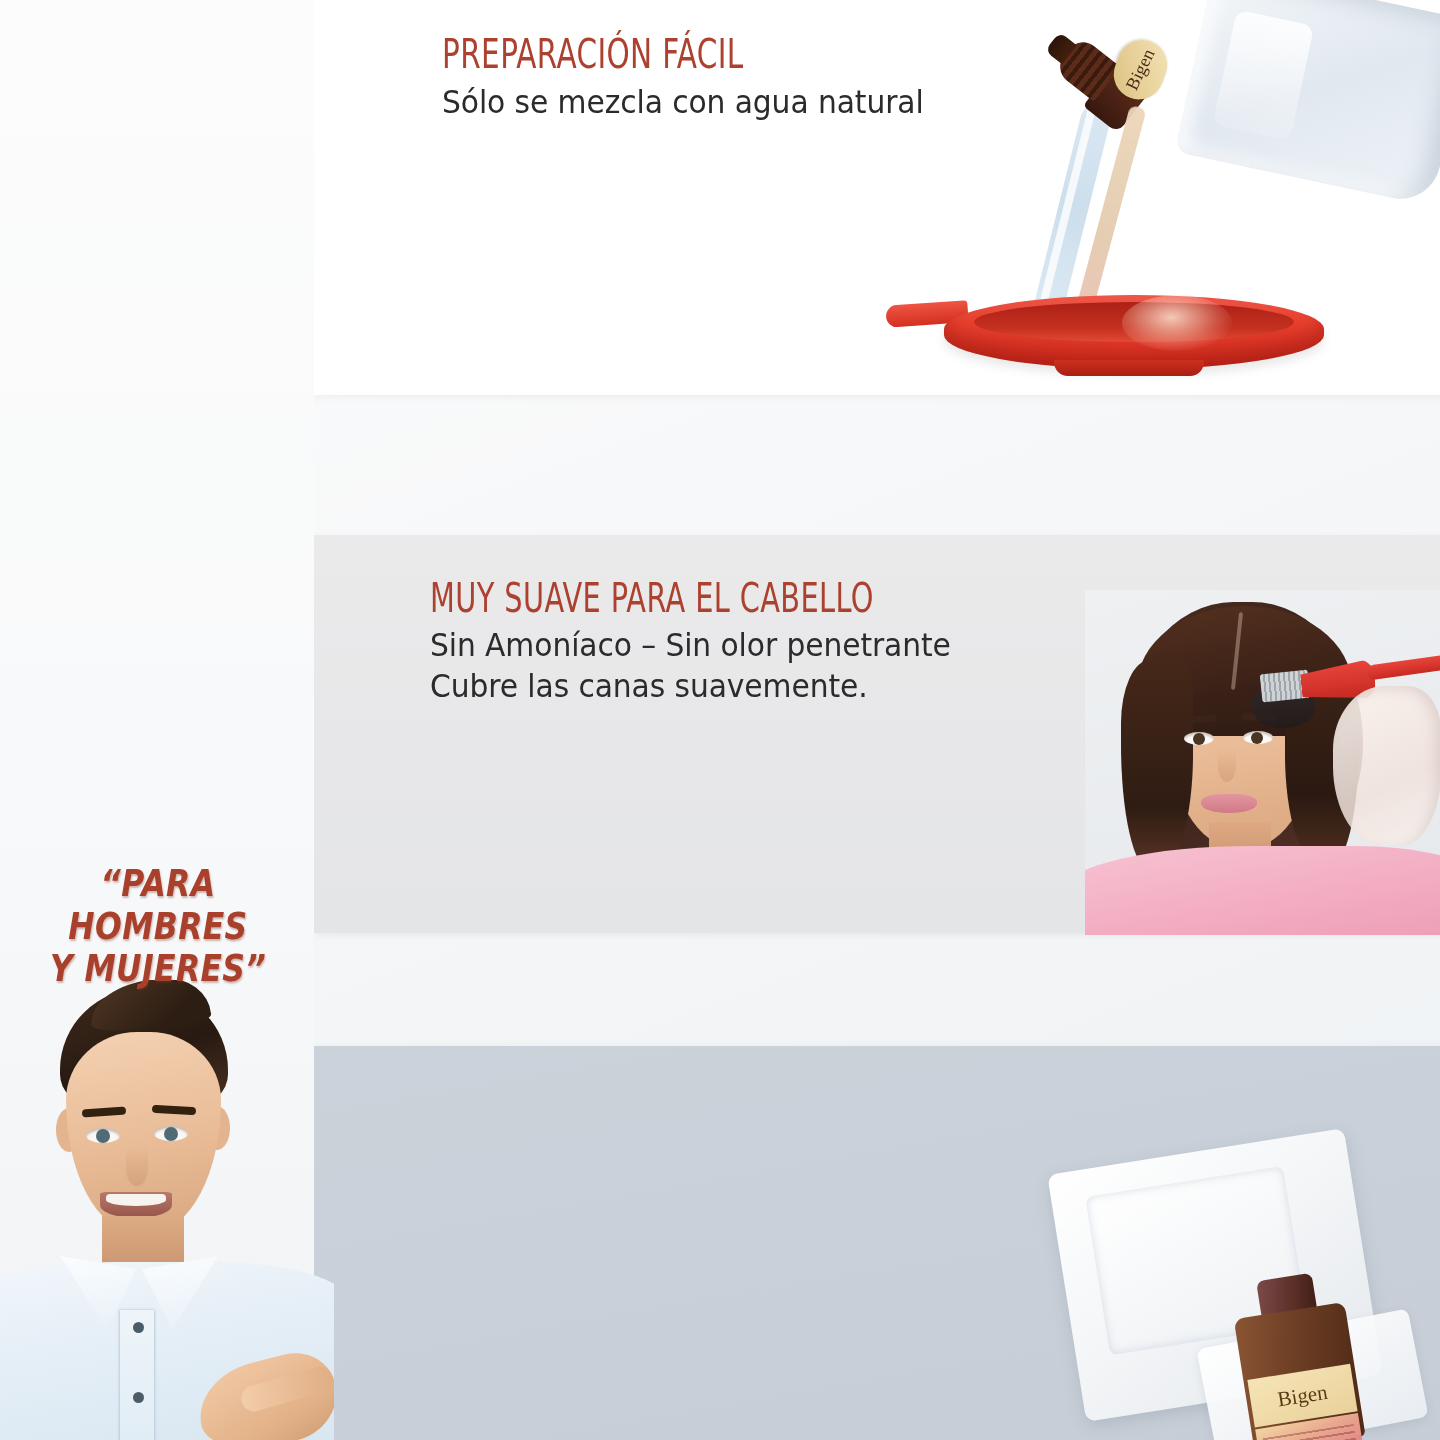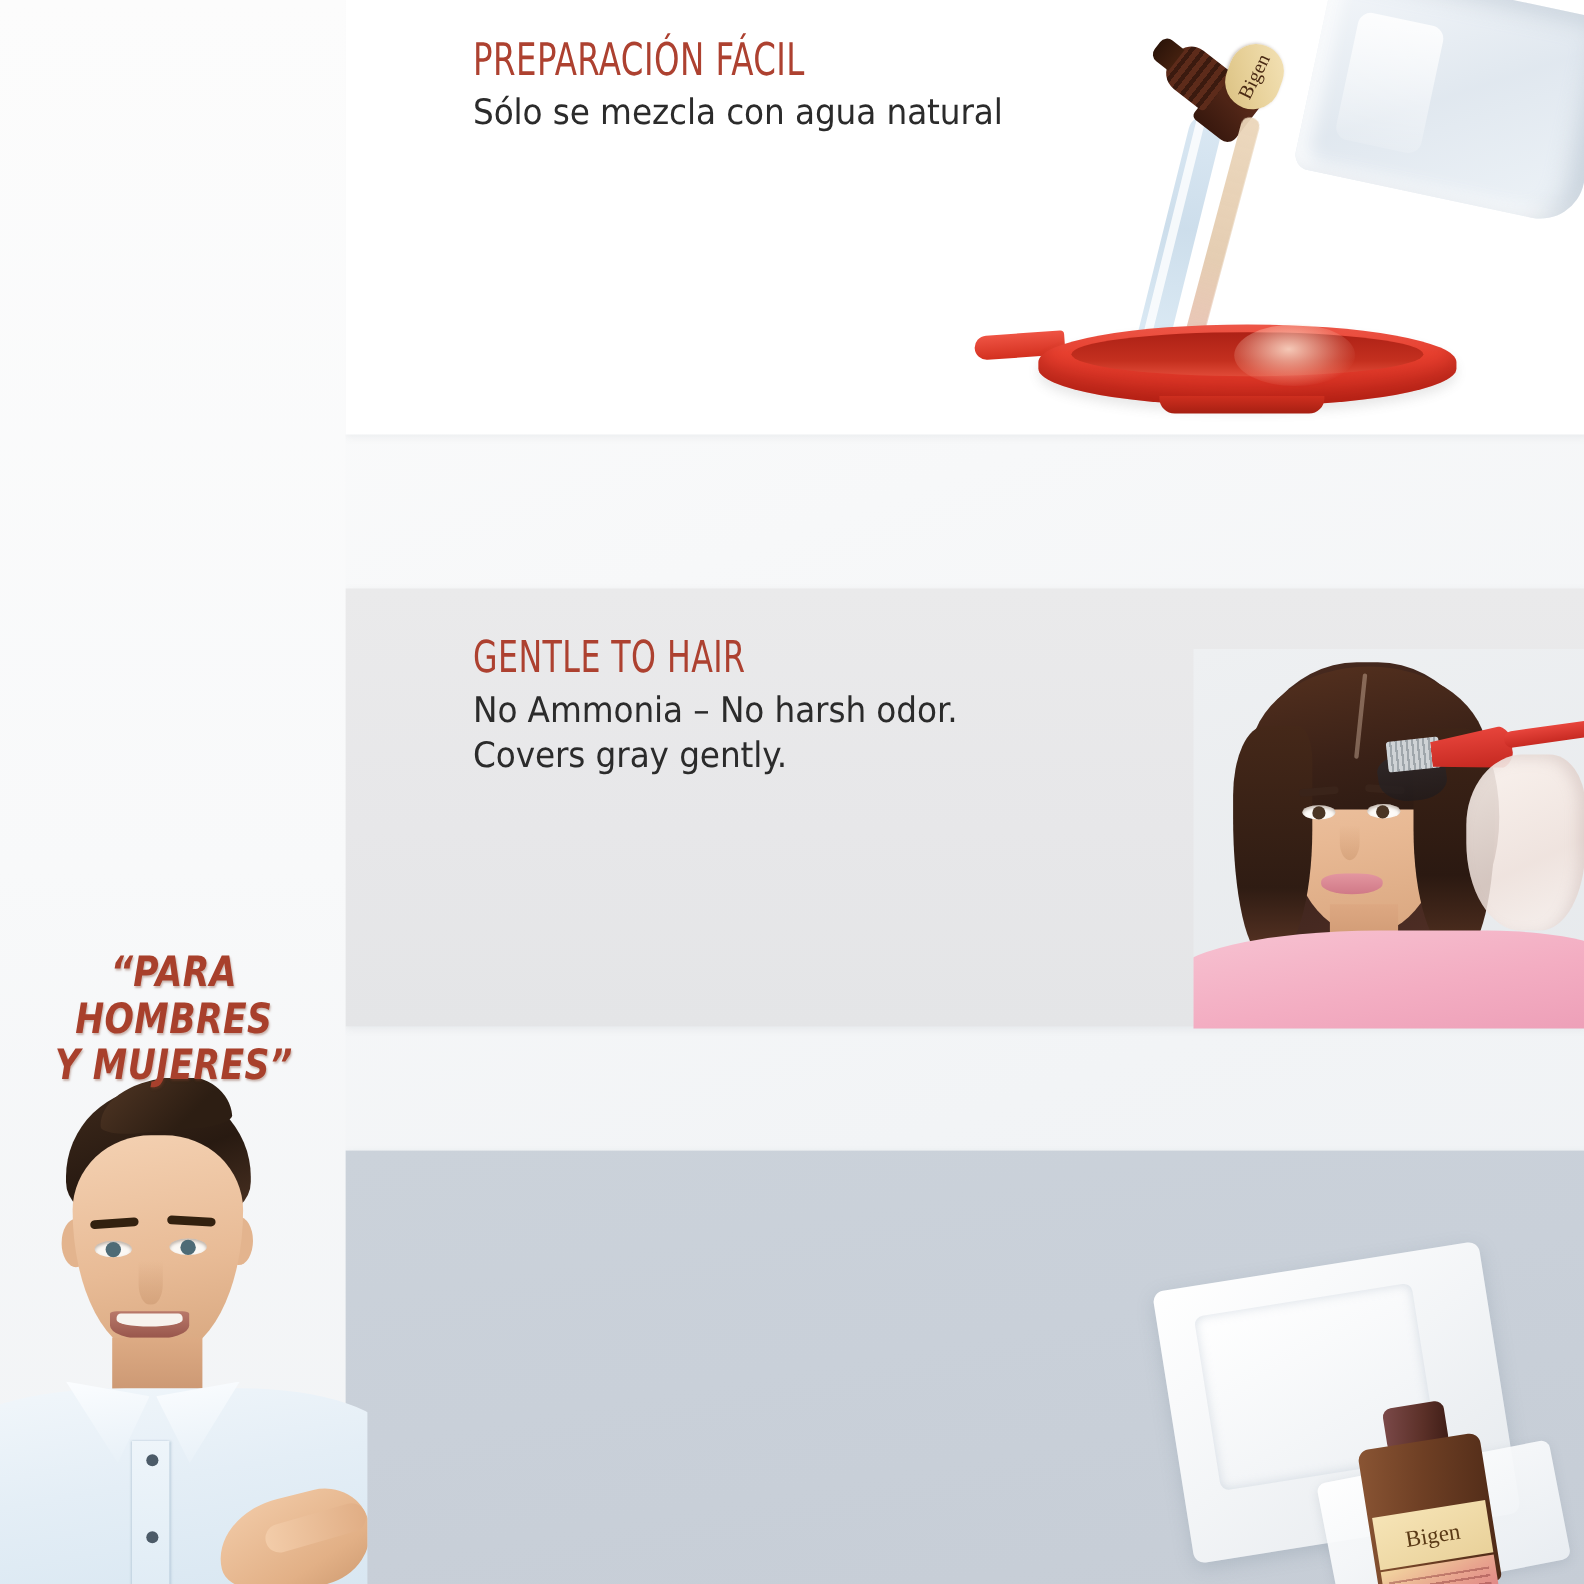--- a/index.html
+++ b/index.html
@@ -60,21 +60,21 @@
     margin: 0;
     white-space: pre-line;
   }
 
   
   #panel-easy-prep {
     left: 314px; top: -10px; width: 1130px; height: 405px;
     background: #ffffff;
     box-shadow: 0 2px 7px rgba(120,130,140,0.10);
   }
-  #panel-easy-prep .panel-text { left: 116px; top: 44px; }
+  #panel-easy-prep .panel-text { left: 128px; top: 44px; }
   #panel-easy-prep .f-head { font-size: 41px; }
 
   
   #panel-gentle {
     left: 314px; top: 535px; width: 1130px; height: 398px;
     background: linear-gradient(180deg,#eaeaeb 0%, #e7e7e9 55%, #e4e5e7 100%);
     box-shadow: 0 2px 7px rgba(120,130,140,0.10);
   }
   #panel-gentle .panel-text { left: 116px; top: 43px; }
 
@@ -490,23 +490,23 @@
       <div class="feature-block">
         <div class="f-head">PREPARACIÓN FÁCIL</div>
         <div class="f-body">Sólo se mezcla con agua natural</div>
       </div>
     </div>
   </div>
 
   <div class="panel" id="panel-gentle">
     <div class="panel-text">
       <div class="feature-block">
-        <div class="f-head">GENTLE TO HAIR</div>
-        <div class="f-body">No Ammonia – No harsh odor.
-Covers gray gently.</div>
+        <div class="f-head">MUY SUAVE PARA EL CABELLO</div>
+        <div class="f-body">Sin Amoníaco – Sin olor penetrante
+Cubre las canas suavemente.</div>
       </div>
     </div>
   </div>
 
   <div class="art" id="art-woman">
     <div class="w-hair-back"></div>
     <div class="w-face"></div>
     <div class="w-hair-front"></div>
     <div class="w-part"></div>
     <div class="w-hair-side-l"></div>

